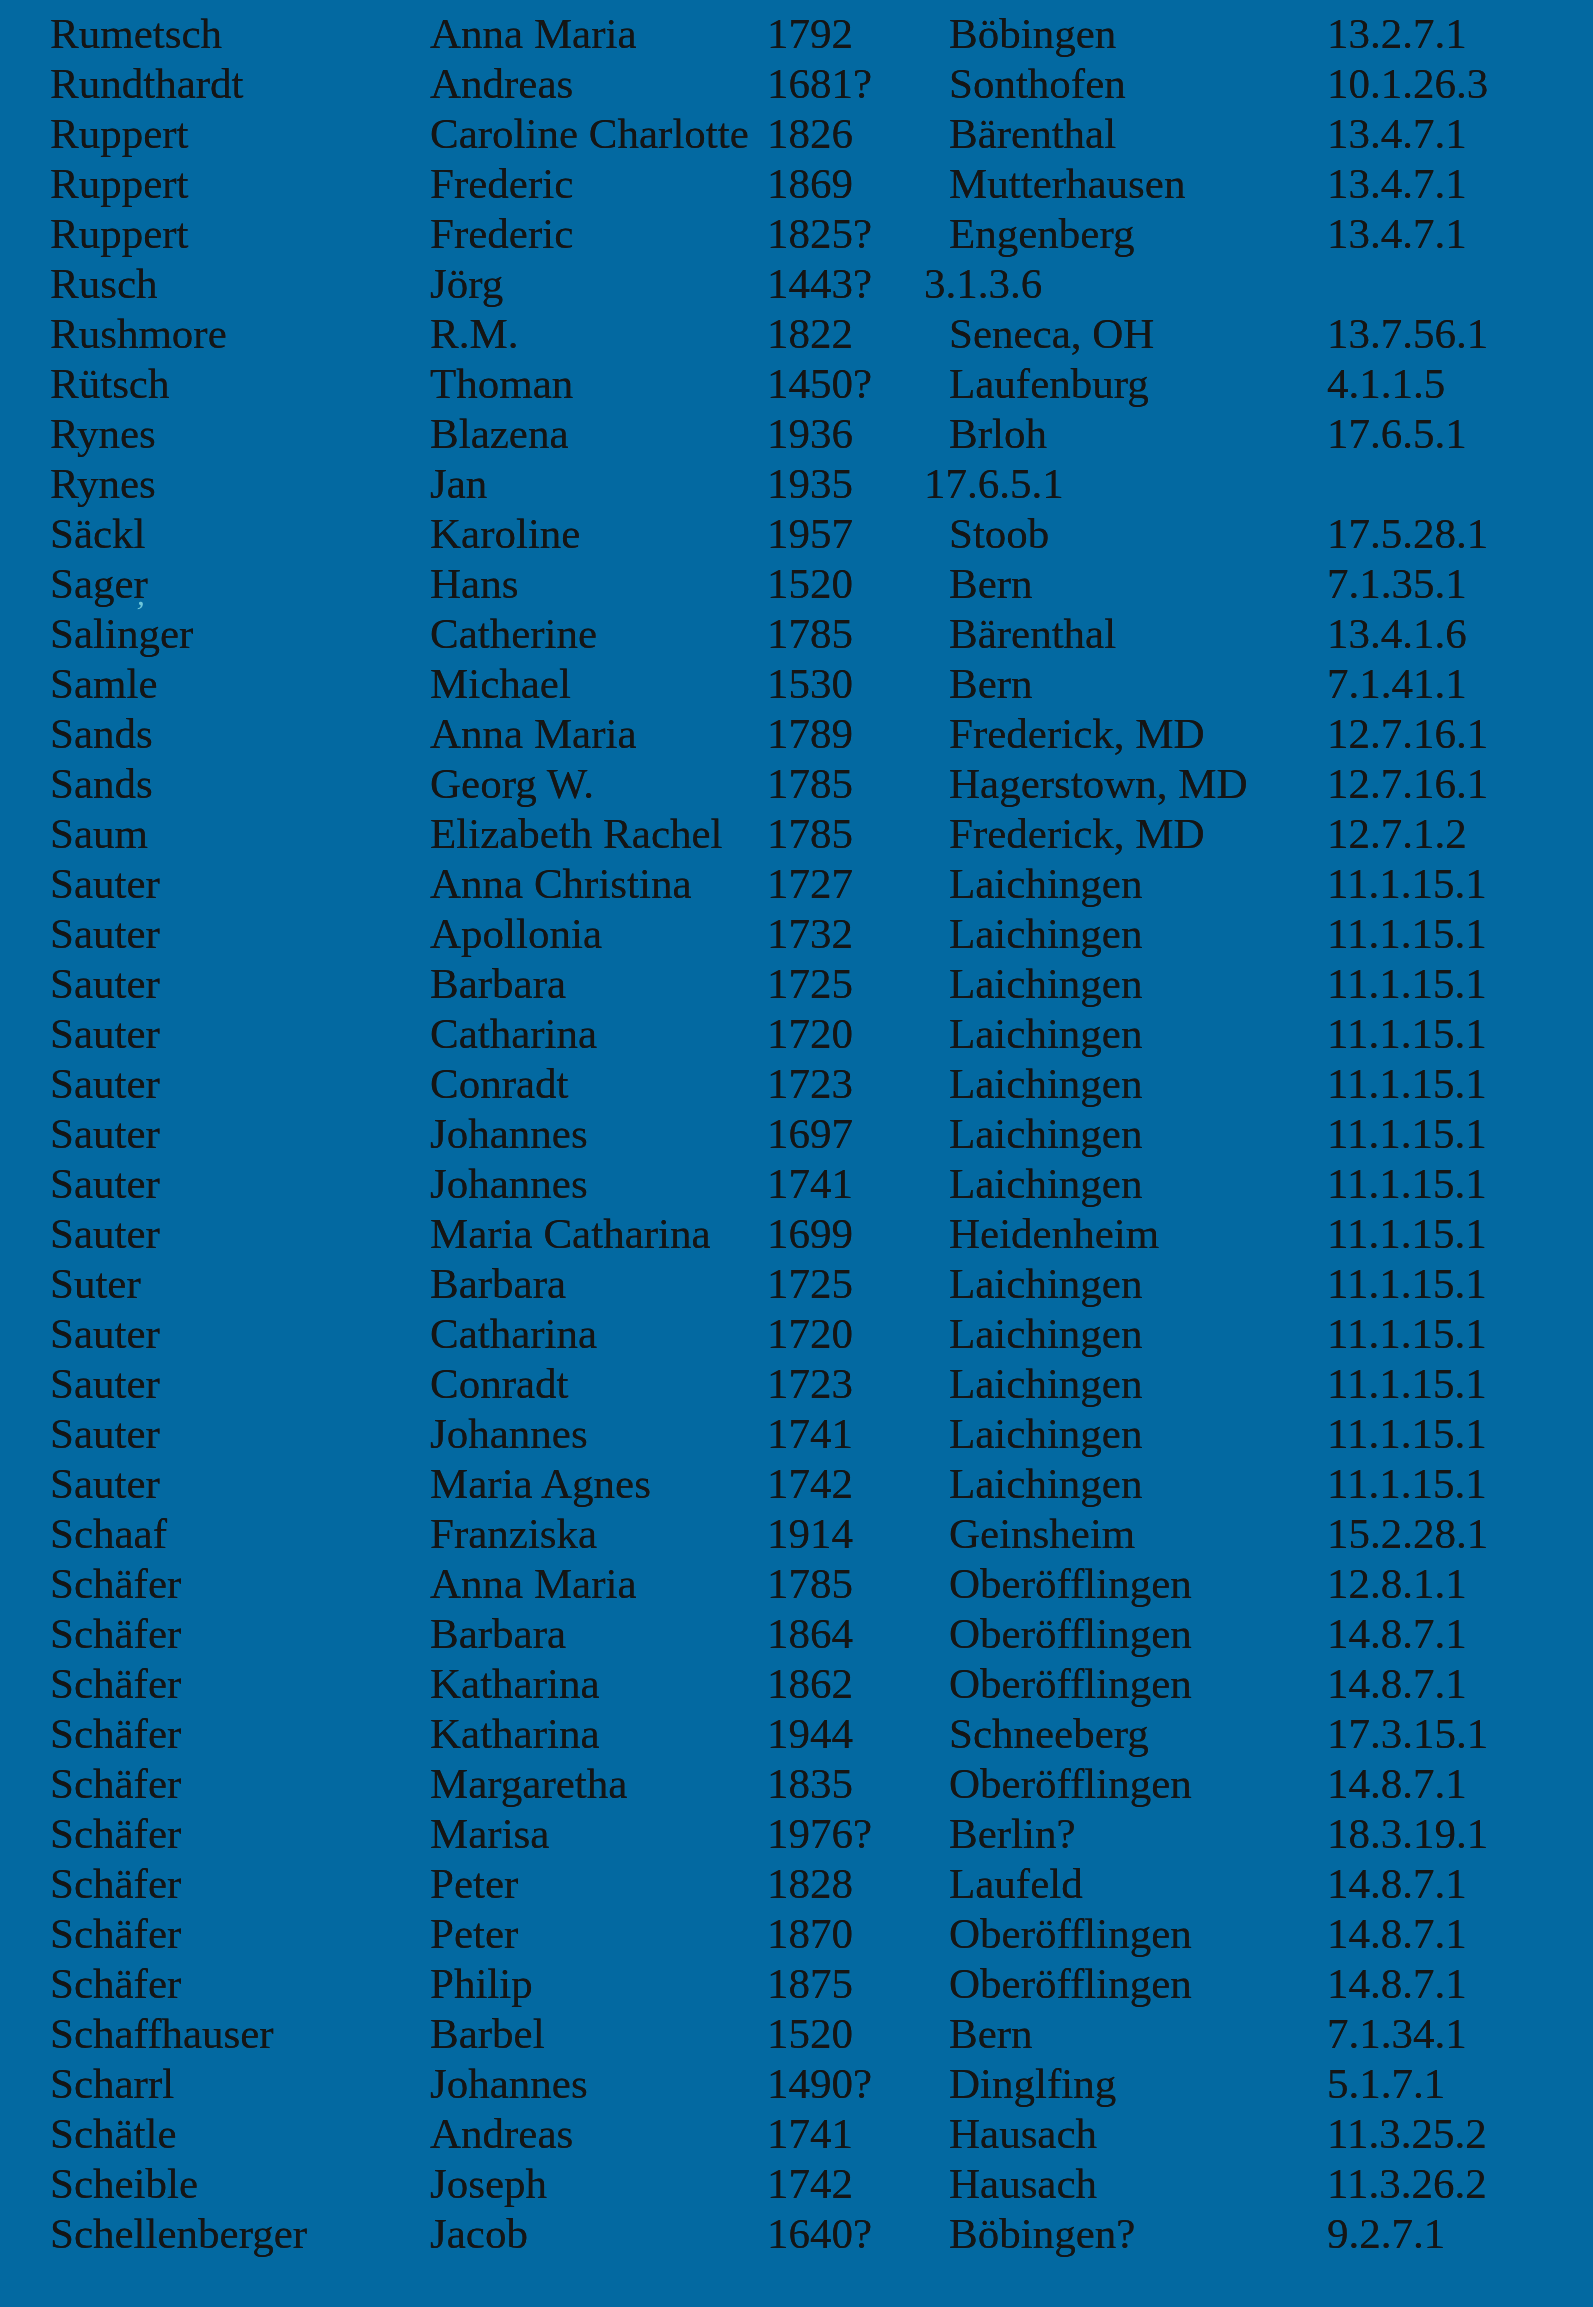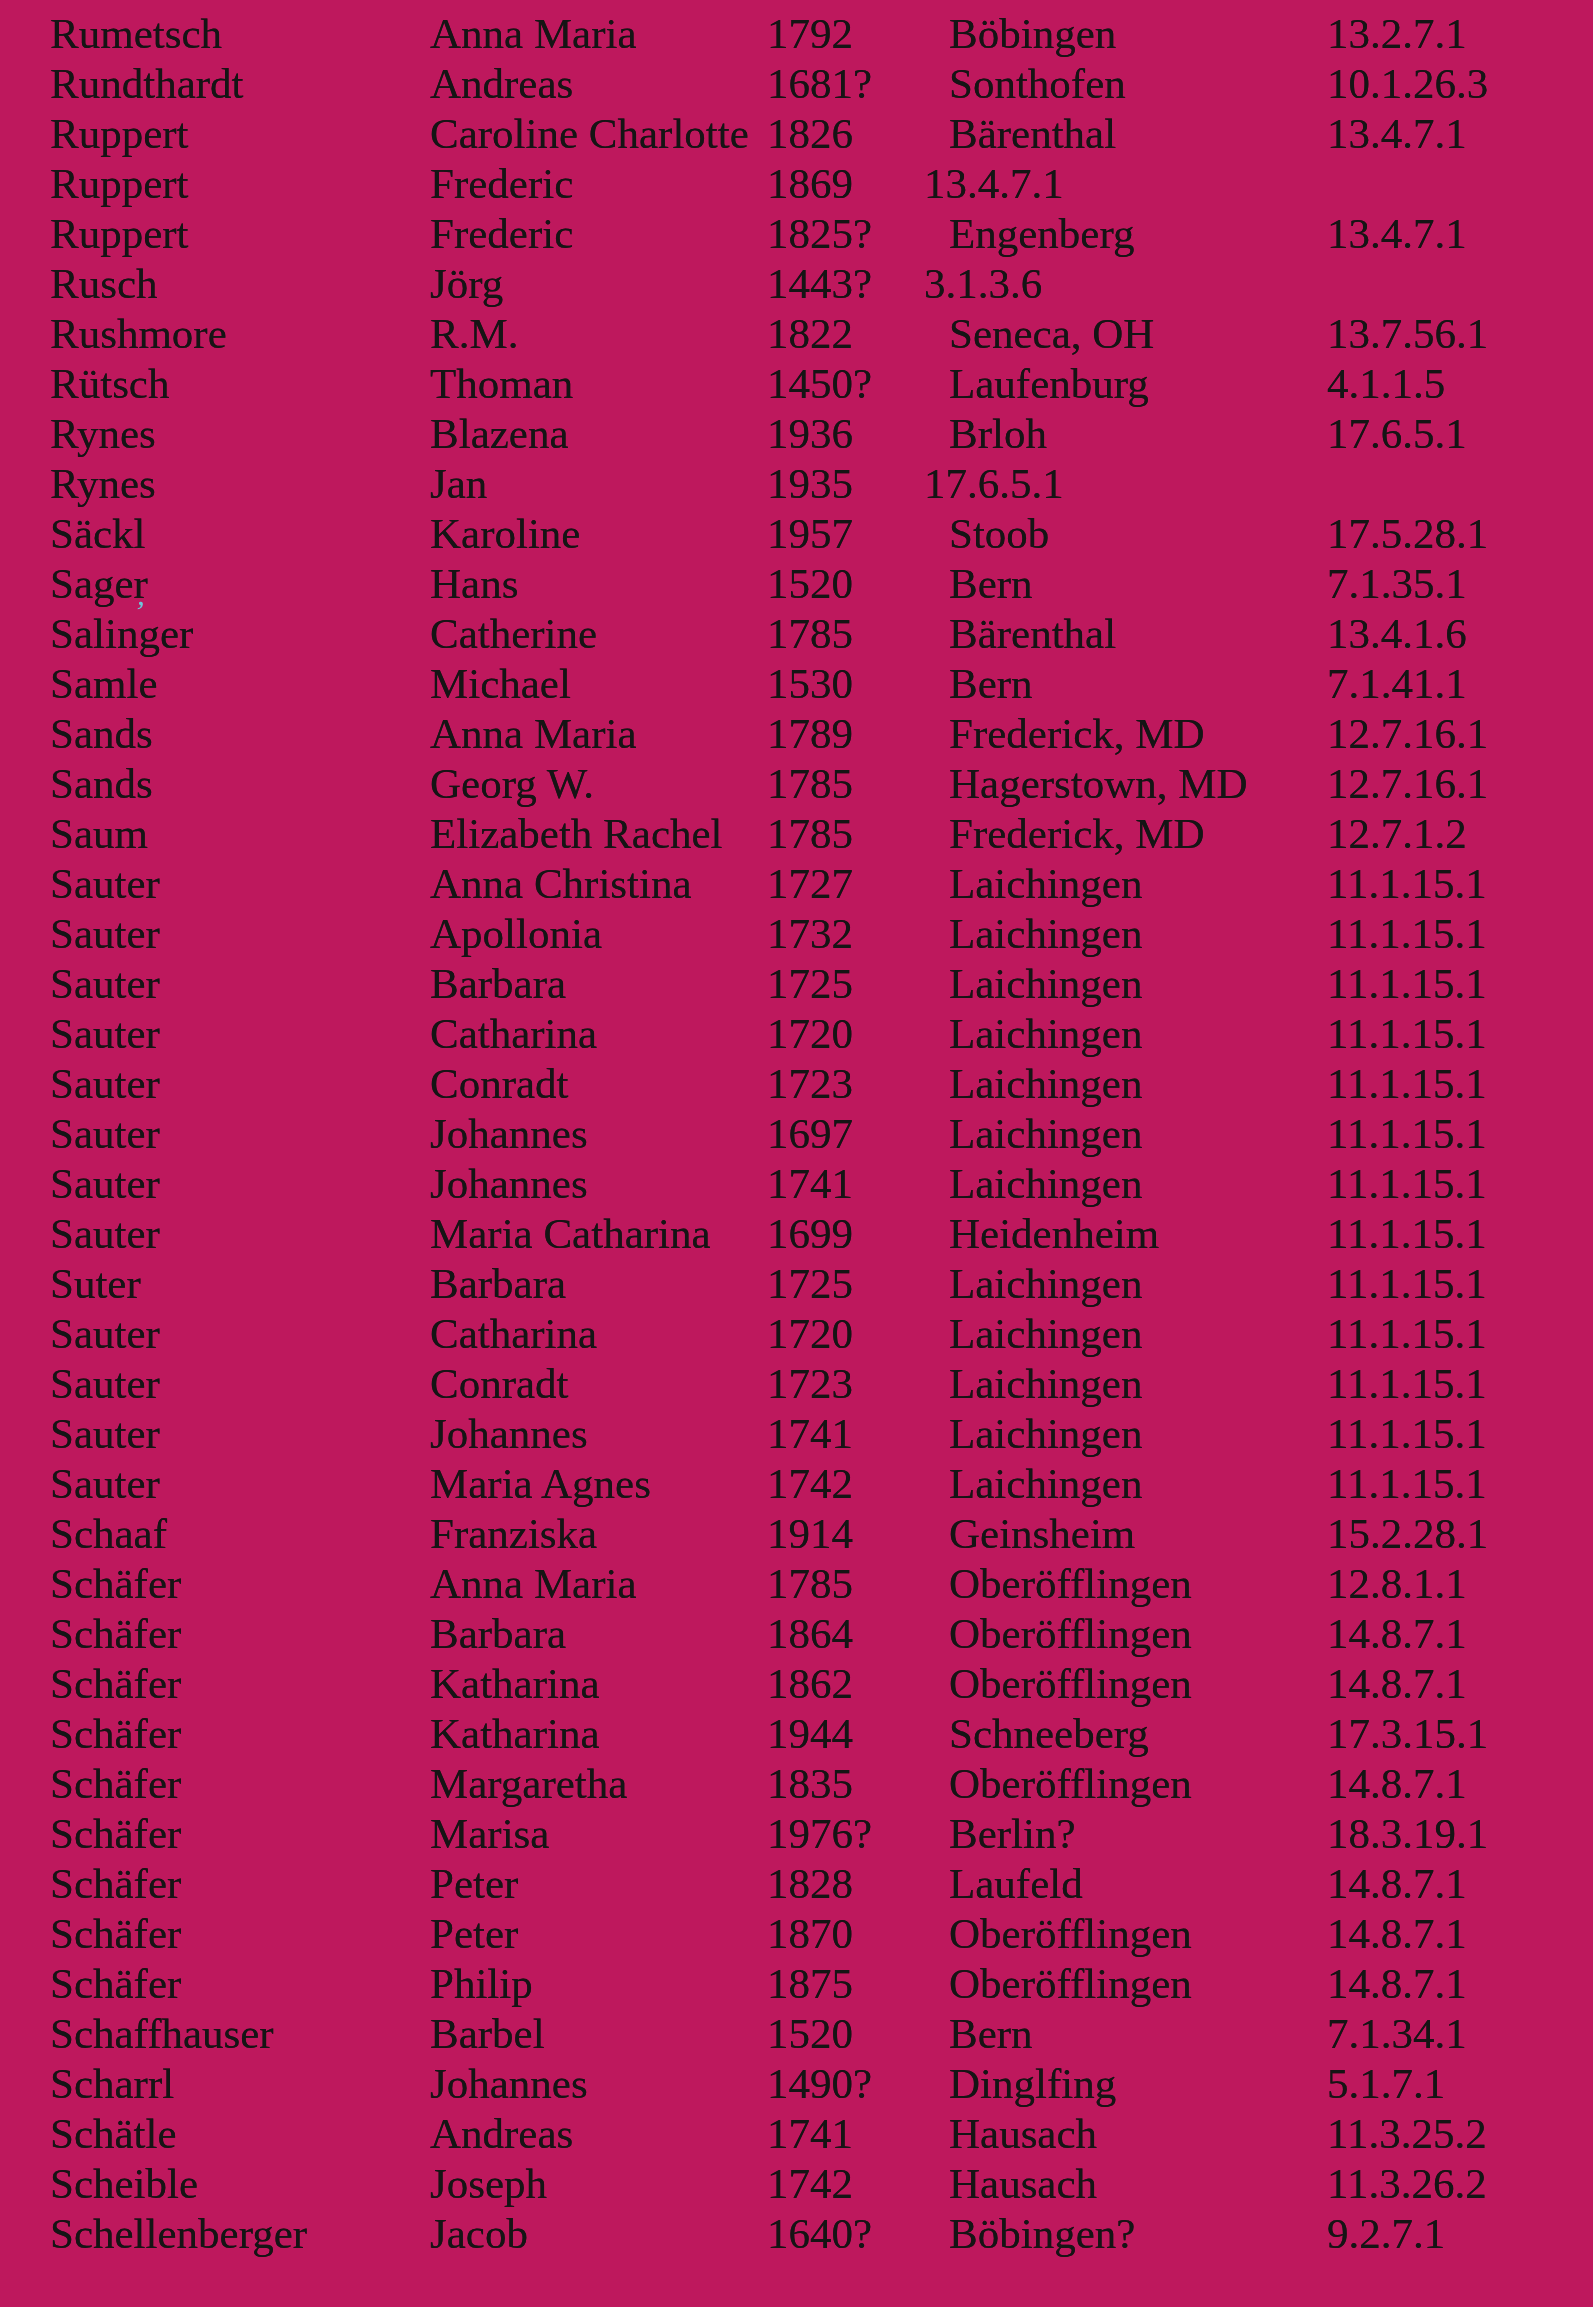--- a/index.html
+++ b/index.html
@@ -11,21 +11,21 @@
     width: 1593px;
     height: 2307px;
     position: relative;
     overflow: hidden;
     font-family: "Liberation Serif", "DejaVu Serif", serif;
     color: #151515;
   }
   .page {
     position: absolute;
     inset: 0;
-    background: #be185d;
+    background: #0369a1;
   }
   .rows {
     padding: 9.2px 0 0 50px;
   }
   .row {
     display: grid;
     grid-template-columns: 380px 337px 157px 403px auto;
     height: 50px;
     line-height: 50px;
     font-size: 43px;
@@ -73,20 +73,21 @@
     <span class="cell given">Caroline Charlotte</span>
     <span class="cell year">1826</span>
     <span class="cell place">Bärenthal</span>
     <span class="cell ref">13.4.7.1</span>
   </div>
 
   <div class="row">
     <span class="cell surname">Ruppert</span>
     <span class="cell given">Frederic</span>
     <span class="cell year">1869</span>
+    <span class="cell place">Mutterhausen</span>
     <span class="cell ref">13.4.7.1</span>
   </div>
 
   <div class="row">
     <span class="cell surname">Ruppert</span>
     <span class="cell given">Frederic</span>
     <span class="cell year">1825?</span>
     <span class="cell place">Engenberg</span>
     <span class="cell ref">13.4.7.1</span>
   </div>

